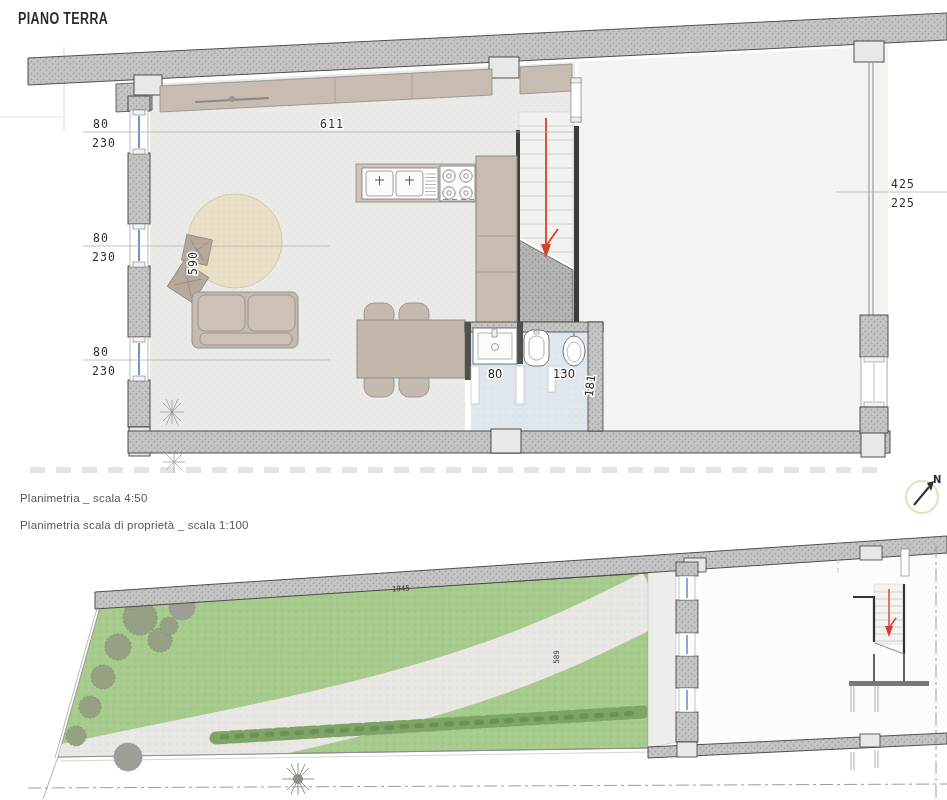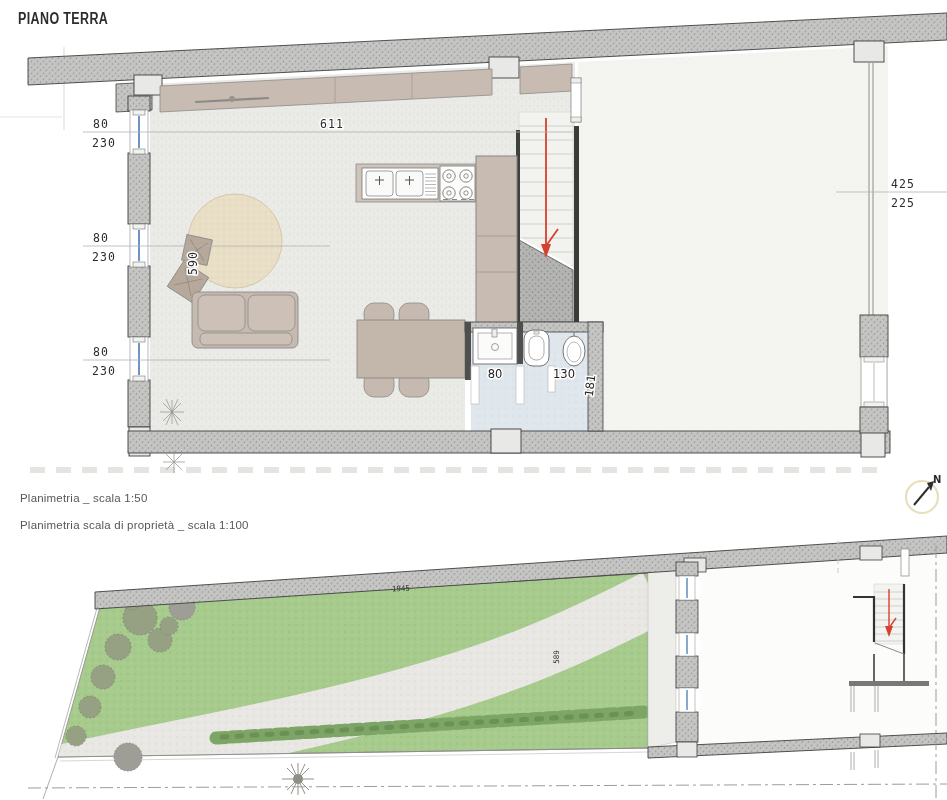--- a/index.html
+++ b/index.html
@@ -16,21 +16,21 @@
   .bath-dim{font-family:"DejaVu Sans",sans-serif;font-size:11.5px;fill:#1e1e1e;}
   .north{font-family:"DejaVu Sans",sans-serif;font-size:10px;font-weight:700;fill:#2b2b2b;}
   .halo{stroke:#ffffff;stroke-width:3px;paint-order:stroke;}
 </style>
 </head>
 <body>
 
 <div class="page">
 
   <div class="title">PIANO TERRA</div>
-  <div class="caption cap1">Planimetria _ scala 1:50</div>
+  <div class="caption cap1">Planimetria _ scala 4:50</div>
   <div class="caption cap2">Planimetria scala di proprietà _ scala 1:100</div>
 
   <svg width="947" height="800" viewBox="0 0 947 800">
     <defs>
       <pattern id="patWall" patternUnits="userSpaceOnUse" width="6" height="6">
         <rect width="6" height="6" fill="#c5c5c3"></rect>
         <circle cx="1.5" cy="1.5" r="0.9" fill="#a3a3a1"></circle>
         <circle cx="4.5" cy="4" r="0.8" fill="#929290"></circle>
         <circle cx="3" cy="5.3" r="0.5" fill="#b4b4b2"></circle>
       </pattern>

